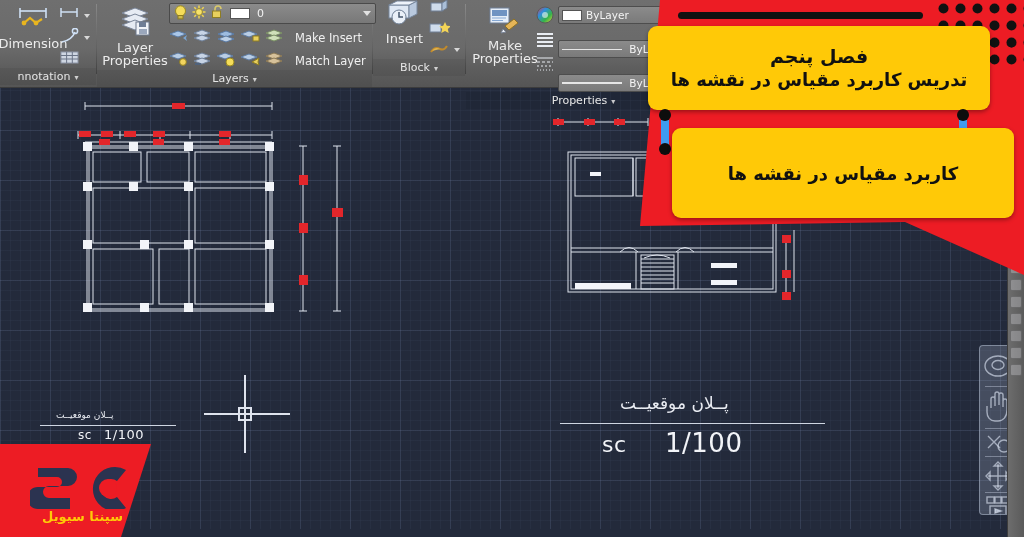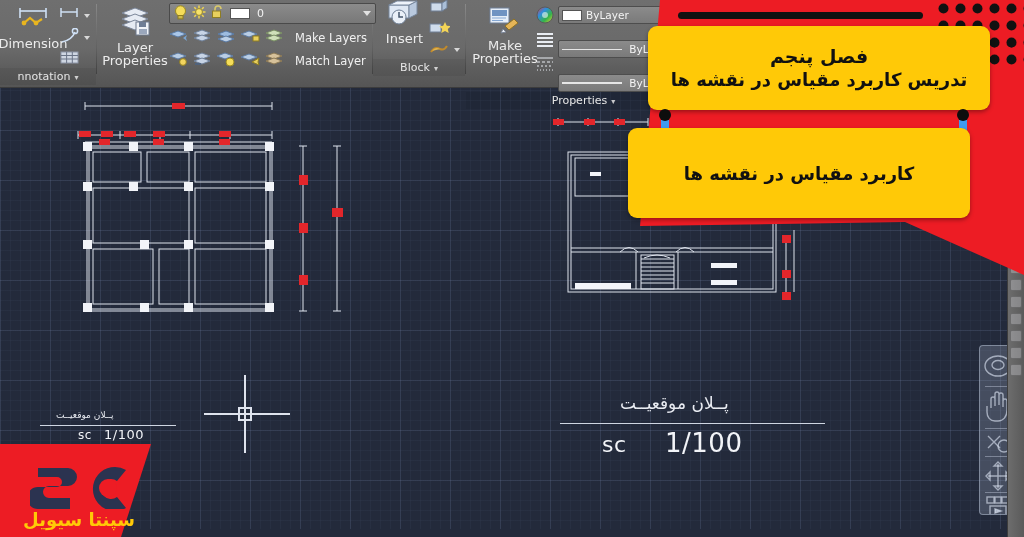--- a/index.html
+++ b/index.html
@@ -481,21 +481,21 @@
                   </svg>
               </span>
               <span class="ico">
                 <svg width="19" height="16">
                     <g fill="#cfe0b9" stroke="#7a9064">
                       <path d="M9 2 L17 5 L9 8 L1 5 Z"></path>
                       <path d="M9 7 L17 10 L9 13 L1 10 Z"></path>
                     </g>
                   </svg>
               </span>
-              <span class="layer-txt-btn">Make Layers</span>
+              <span class="layer-txt-btn">Make Insert</span>
             </div>
 
             <div class="layer-icon-row">
               <span class="ico">
                 <svg width="19" height="16">
                     <path d="M9 2 L17 5 L9 8 L1 5 Z" fill="#b9cde4" stroke="#5f7da4"></path>
                 <circle cx="14" cy="11" r="3.4" fill="#f2d45e" stroke="#8d7c22"></circle>
                   </svg>
               </span>
               <span class="ico">
@@ -523,20 +523,23 @@
                 <svg width="19" height="16">
                     <g fill="#d6c19a" stroke="#8d7a55">
                       <path d="M9 2 L17 5 L9 8 L1 5 Z"></path>
                       <path d="M9 7 L17 10 L9 13 L1 10 Z"></path>
                     </g>
                   </svg>
               </span>
               <span class="layer-txt-btn">Match Layer</span>
             </div>
           </div>
+        </div>
+        <div class="panel-label">
+          <span>Layers</span><span class="car">▾</span>
         </div>
       </div>
       <div class="panel-sep"></div>
 
       <div class="panel" style="width:92px;justify-content:flex-end;">
         <div class="panel-body" style="padding-left:6px;">
           <div class="big-btn" style="width:52px;">
             <span class="ico">
               <svg width="40" height="30">
                 <rect x="4" y="7" width="20" height="13" fill="#dfe8f4" stroke="#76869c"></rect>
@@ -689,26 +692,26 @@
       <div class="shaft"></div>
         <div class="cap-t"></div>
         <div class="cap-b"></div>
     </div>
     <div class="pin" style="left:957px; top:112px;">
       <div class="shaft"></div>
         <div class="cap-t"></div>
         <div class="cap-b"></div>
     </div>
 
-    <div class="yellow-card" style="left:628px; top:128px; width:342px; height:90px;">
+    <div class="yellow-card" style="left:672px; top:128px; width:342px; height:90px;">
       <div class="line" style="font-size:18px; line-height:27px;">کاربرد مقیاس در نقشه ها</div>
     </div>
 
     <div id="logo-wrap" style="left:30px; top:457px; width:105px; height:72px;">
       <svg width="105" height="52">
         <path d="M8 11 h30 a9 9 0 010 18 h-19 a6 6 0 000 12 h21 v11 h-32 a11 11 0 010 -22 h19 a5 5 0 000 -10 h-19 z" fill="#2b3350"></path>
         <path d="M96 13 a22 22 0 100 38 l-9 -11 a10 10 0 110 -16 z" fill="#2b3350"></path>
         <circle cx="78" cy="31" r="9" fill="#ED1C24"></circle>
       </svg>
-      <div id="logo-text" style="top:52px; font-size:18px;">سپنتا سیویل</div>
+      <div id="logo-text" style="top:52px; font-size:13px;">سپنتا سیویل</div>
     </div>
   </div>
 </div>
 
 </body></html>

